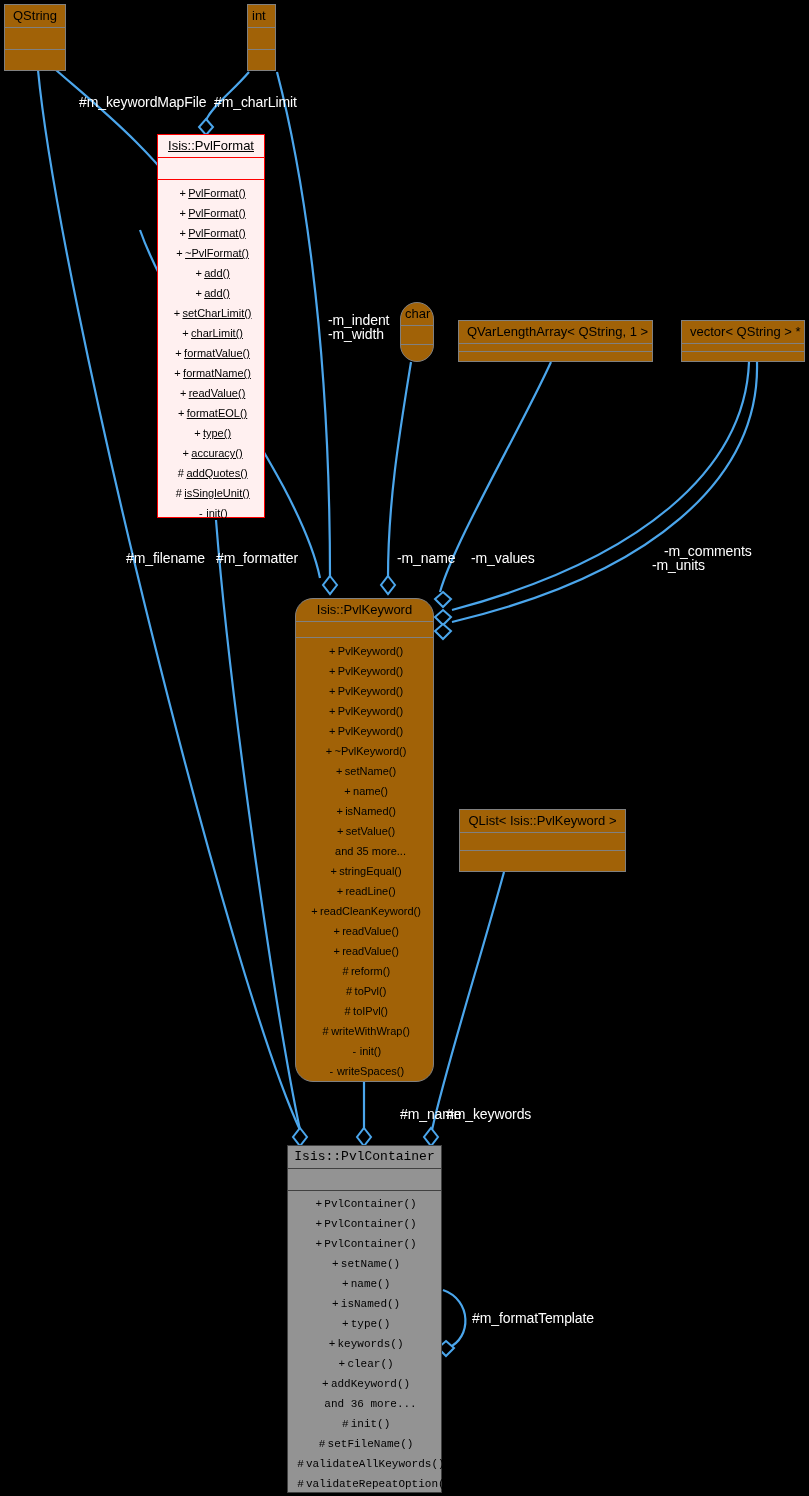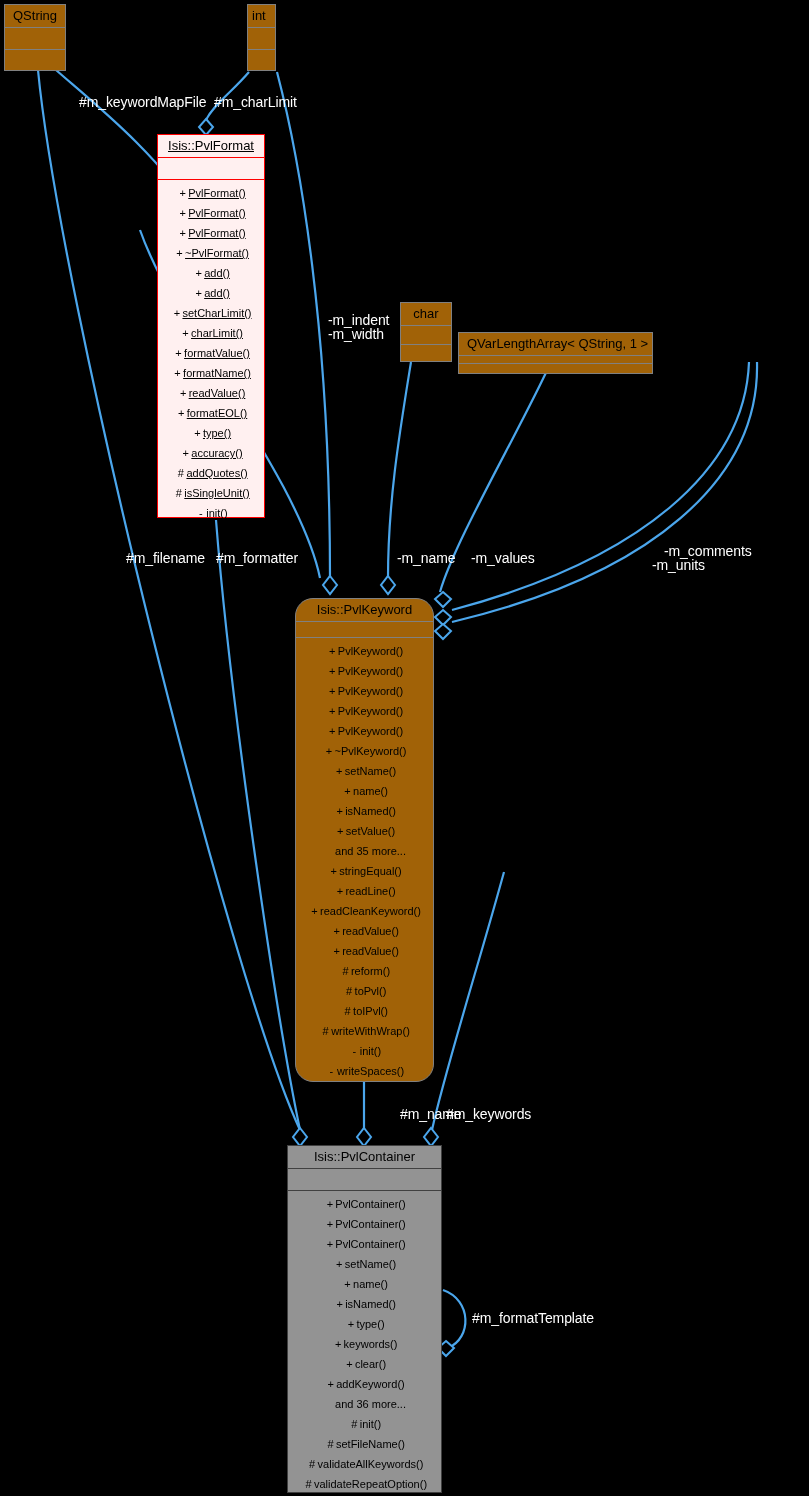--- a/index.html
+++ b/index.html
@@ -173,33 +173,43 @@
     <div class="attrs"></div>
     <div class="ops"></div>
   </div>
 
   <div class="node stub" style="left:247px; top:4px; width:29px; height:67px;">
     <div class="title" style="padding-left:4px; padding-right:20px;">int</div>
     <div class="attrs"></div>
     <div class="ops"></div>
   </div>
 
-  <div class="node stub" style="left:400px; top:302px; width:52px; height:60px;">
+  <div class="node stub" style="left:400px; top:302px; width:34px; height:60px;border-radius:17px;">
     <div class="title" style="padding-left:4px; padding-right:4px;">char</div>
     <div class="attrs" style="height:19px;"></div>
     <div class="ops" style="height:19px;"></div>
   </div>
 
-  <div class="node stub" style="left:458px; top:320px; width:195px; height:42px;margin-top:12px;">
+  <div class="node stub" style="left:458px; top:320px; width:195px; height:42px;">
     <div class="title">QVarLengthArray&lt; QString, 1 &gt;</div>
     <div class="attrs" style="height:8px;"></div>
     <div class="ops" style="height:11px;"></div>
   </div>
 
-
+  <div class="node stub" style="left:681px; top:320px; width:124px; height:42px;">
+    <div class="title">vector&lt; QString &gt; *</div>
+    <div class="attrs" style="height:8px;"></div>
+    <div class="ops" style="height:11px;"></div>
+  </div>
+
+  <div class="node stub" style="left:459px; top:809px; width:167px; height:63px;">
+    <div class="title">QList&lt; Isis::PvlKeyword &gt;</div>
+    <div class="attrs" style="height:18px;"></div>
+    <div class="ops" style="height:20px;"></div>
+  </div>
 
   <div class="node highlight" style="left:157px; top:134px; width:108px; height:384px;text-decoration:underline;">
     <div class="title">Isis::PvlFormat</div>
     <div class="attrs" style="height:22px;"></div>
     <div class="ops">
         <div class="row"><span class="vis">+</span><span>PvlFormat()</span></div>
         <div class="row"><span class="vis">+</span><span>PvlFormat()</span></div>
         <div class="row"><span class="vis">+</span><span>PvlFormat()</span></div>
         <div class="row"><span class="vis">+</span><span>~PvlFormat()</span></div>
         <div class="row"><span class="vis">+</span><span>add()</span></div>
@@ -240,21 +250,21 @@
         <div class="row"><span class="vis">+</span><span>readValue()</span></div>
         <div class="row"><span class="vis">#</span><span>reform()</span></div>
         <div class="row"><span class="vis">#</span><span>toPvl()</span></div>
         <div class="row"><span class="vis">#</span><span>toIPvl()</span></div>
         <div class="row"><span class="vis">#</span><span>writeWithWrap()</span></div>
         <div class="row"><span class="vis">-</span><span>init()</span></div>
         <div class="row"><span class="vis">-</span><span>writeSpaces()</span></div>
       </div>
   </div>
 
-  <div class="node grey" style="left:287px; top:1145px; width:155px; height:348px;">
+  <div class="node grey" style="left:287px; top:1145px; width:155px; height:348px;font-family:Liberation Mono, monospace;">
     <div class="title">Isis::PvlContainer</div>
     <div class="attrs" style="height:22px;"></div>
     <div class="ops">
         <div class="row"><span class="vis">+</span><span>PvlContainer()</span></div>
         <div class="row"><span class="vis">+</span><span>PvlContainer()</span></div>
         <div class="row"><span class="vis">+</span><span>PvlContainer()</span></div>
         <div class="row"><span class="vis">+</span><span>setName()</span></div>
         <div class="row"><span class="vis">+</span><span>name()</span></div>
         <div class="row"><span class="vis">+</span><span>isNamed()</span></div>
         <div class="row"><span class="vis">+</span><span>type()</span></div>

